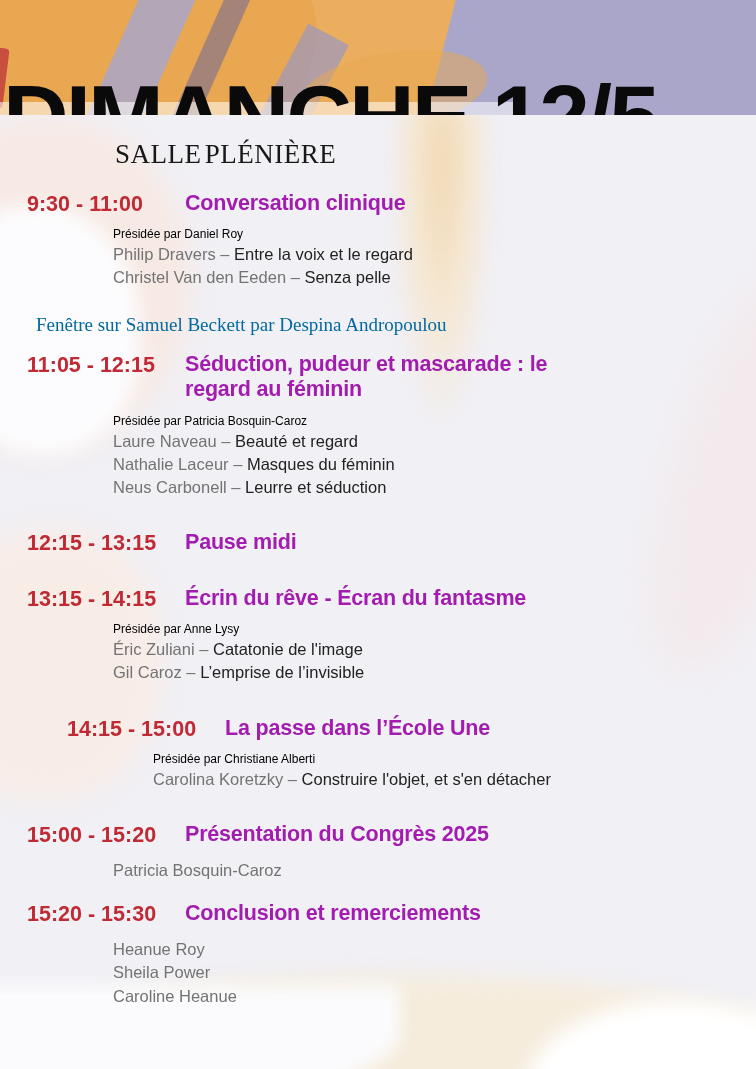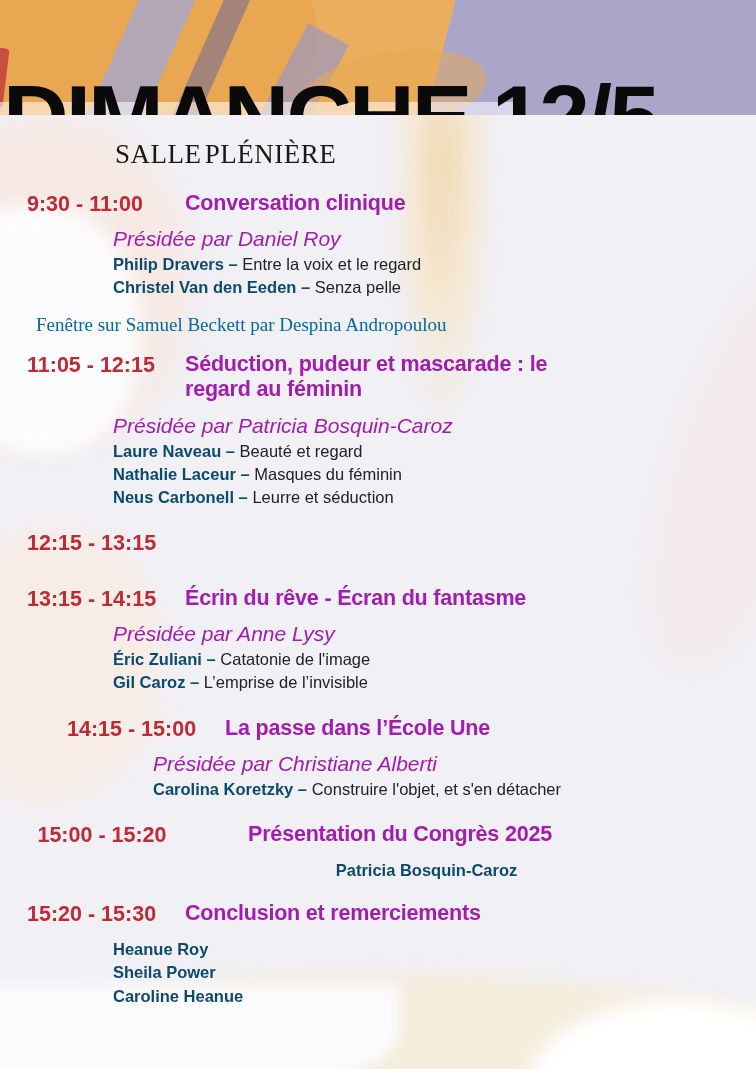--- a/index.html
+++ b/index.html
@@ -44,36 +44,36 @@
     position:absolute;left:115px;top:139px;
     font-family:"Liberation Serif",serif;font-size:27px;color:#181818;
     letter-spacing:.5px;word-spacing:-4px;
   }
   .note{
     position:absolute;left:36px;top:314px;
     font-family:"Liberation Serif",serif;font-size:19px;color:#0369a1;
   }
   .session{position:absolute;left:0;width:740px;}
   .s0{top:191px;} .s1{top:352px;} .s2{top:530px;} .s3{top:586px;}
-  .s4{top:716px;margin-left:40px;} .s5{top:822px;text-align:center;} .s6{top:901px;}
+  .s4{top:716px;margin-left:40px;} .s5{top:822px;} .s6{top:901px;}
   .time{
     position:absolute;left:27px;top:1px;width:150px;
     font-weight:bold;font-size:21.5px;color:var(--accent);white-space:nowrap;
   }
   .title{
     margin-left:185px;max-width:430px;
     font-weight:bold;font-size:21.5px;line-height:1.18;color:#a21caf;letter-spacing:-.2px;
   }
   .chair{
     margin:11px 0 2px 113px;
-    font-style:italic;font-size:21px;color:#a21caf;
+    font-size:12px;color:#000000;
   }
   .speakers{margin:0 0 0 113px;font-size:16.5px;line-height:1.4;color:#222;}
   .speakers.no-chair{margin-top:12px;}
-  .speaker .nm{font-weight:bold;color:#0c4a6e;}
+  .speaker .nm{font-weight:normal;color:#737373;}
 </style>
 </head>
 <body>
 
 <div class="page">
 
   <div class="bg blob-pink-1"></div>
   <div class="bg blob-white-1"></div>
   <div class="bg blob-pink-2"></div>
   <div class="bg blob-beige-top"></div>
@@ -116,20 +116,21 @@
     <div class="chair">Présidée par Patricia Bosquin-Caroz</div>
     <div class="speakers">
       <div class="speaker"><span class="nm">Laure Naveau –</span> <span>Beauté et regard</span></div>
       <div class="speaker"><span class="nm">Nathalie Laceur –</span> <span>Masques du féminin</span></div>
       <div class="speaker"><span class="nm">Neus Carbonell –</span> <span>Leurre et séduction</span></div>
     </div>
   </section>
 
   <section class="session s2">
     <div class="time">12:15 - 13:15</div>
+    <div class="title">Pause midi</div>
   </section>
 
   <section class="session s3">
     <div class="time">13:15 - 14:15</div>
     <div class="title">Écrin du rêve - Écran du fantasme</div>
     <div class="chair">Présidée par Anne Lysy</div>
     <div class="speakers">
       <div class="speaker"><span class="nm">Éric Zuliani –</span> <span>Catatonie de l'image</span></div>
       <div class="speaker"><span class="nm">Gil Caroz –</span> <span>L’emprise de l’invisible</span></div>
     </div>

